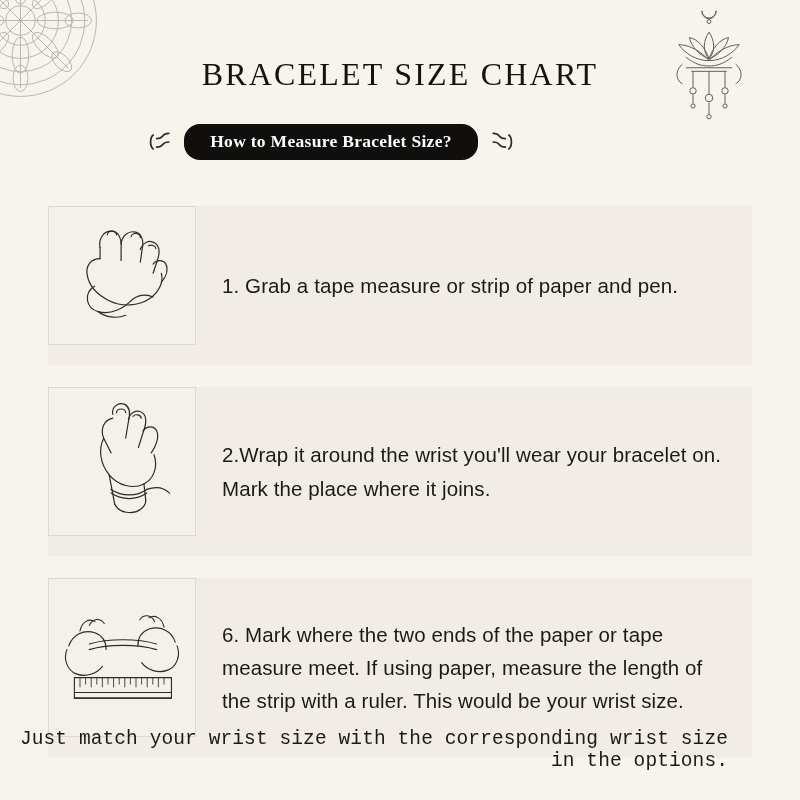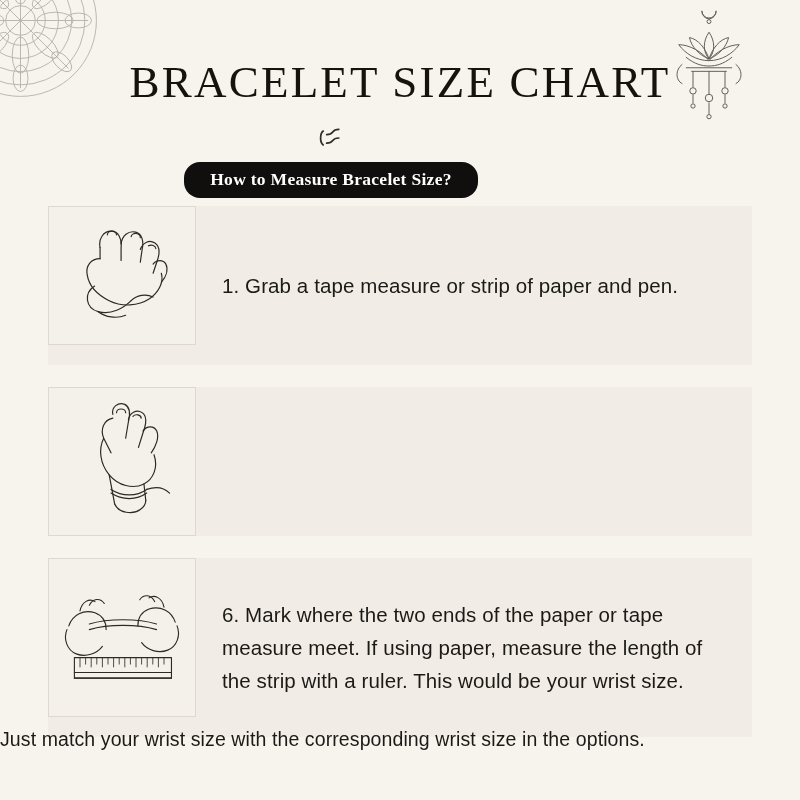--- a/index.html
+++ b/index.html
@@ -37,36 +37,35 @@
   }
 
   
   .title {
     position: absolute;
     top: 56px;
     left: 0;
     width: 800px;
     text-align: center;
     font-family: "Liberation Serif", serif;
-    font-size: 45px;
+    font-size: 32px;
     letter-spacing: 2.2px;
     font-weight: 400;
     color: #16130f;
   }
 
   .subtitle-row {
     position: absolute;
     top: 124px;
     left: 0;
     width: 662px;
     display: flex;
     align-items: center;
     justify-content: center;
     gap: 10px;
-    flex-direction: column;
   }
   .flourish {
     width: 26px;
     height: 28px;
     opacity: 0.9;
   }
   .subtitle-pill {
     background: #100f0d;
     color: #ffffff;
     border-radius: 16px;
@@ -115,24 +114,25 @@
   #step-1 .step-img, #step-1 .step-text { height: 139px; }
   #step-2 .step-img, #step-2 .step-text { height: 149px; }
   #step-3 .step-img, #step-3 .step-text { height: 159px; }
 
   
   .footer {
     position: absolute;
     top: 728px;
     left: 0;
     width: 728px;
-    text-align: left;
+    text-align: right;
     font-size: 19.5px;
     color: #1b1a17;
     letter-spacing: 0.1px;
+    font-family: Liberation Mono, monospace;
   }
 
   svg { display: block; }
 </style>
 </head>
 <body>
 
 <div class="mandala">
   <svg viewBox="0 0 200 200" width="165" height="165">
     <g fill="none" stroke="#7e7a72" stroke-width="1.1">
@@ -279,20 +279,21 @@
           <path d="M56 84 L62 116"></path>
           <path d="M94 94 L96 112"></path>
           <path d="M62 116 C66 126 82 128 90 122 C94 119 96 116 96 112"></path>
 
           <path d="M58 100 C70 108 86 108 97 100"></path>
           <path d="M58 104 C70 112 86 112 97 104"></path>
           <path d="M97 100 C108 96 116 98 122 104"></path>
         </g>
       </svg>
     </div>
+    <div class="step-text">2.Wrap it around the wrist you'll wear your bracelet on. Mark the place where it joins.</div>
   </div>
 
   <div class="step" id="step-3">
     <div class="step-img">
       <svg viewBox="0 0 150 150" width="140" height="140">
         <g fill="none" stroke="#2c2a25" stroke-width="1.2" stroke-linecap="round" stroke-linejoin="round">
 
           <path d="M18 62 C22 50 34 44 46 48 C54 51 58 58 58 66"></path>
           <path d="M30 46 C32 36 40 32 46 36"></path>
           <path d="M40 40 C44 32 52 32 56 38"></path>

